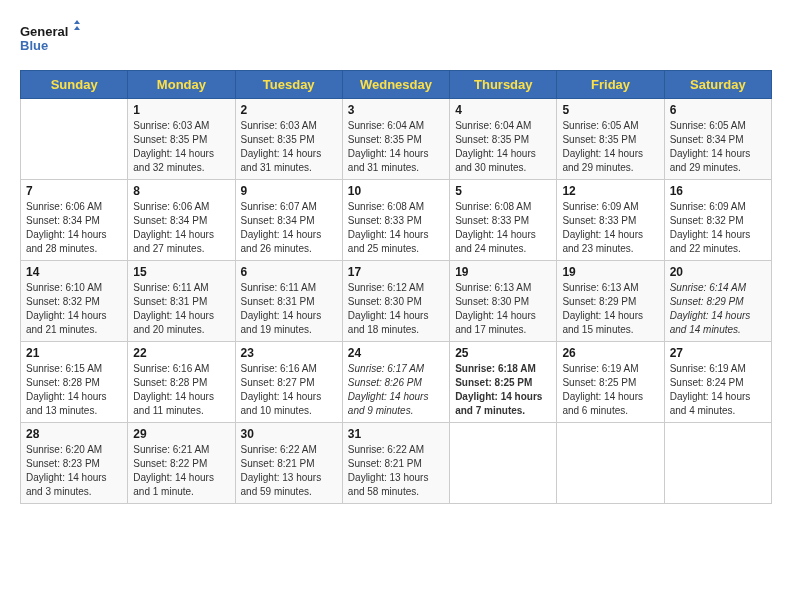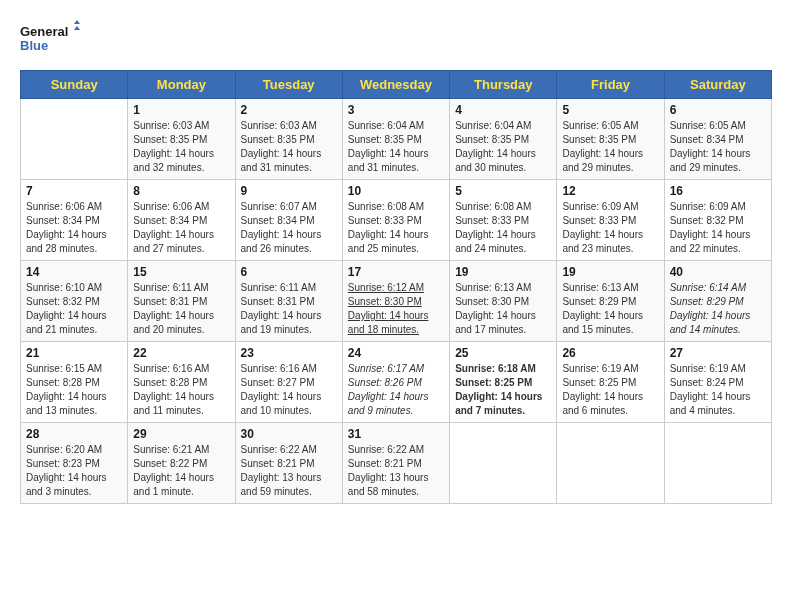--- a/index.html
+++ b/index.html
@@ -217,41 +217,41 @@
         </td>
         <td>
           <span class="day-num">6</span>
           <div class="day-info" style="white-space: pre-line;">Sunrise: 6:11 AM
 Sunset: 8:31 PM
 Daylight: 14 hours
 and 19 minutes.</div>
         </td>
         <td>
           <span class="day-num">17</span>
-          <div class="day-info" style="white-space: pre-line; text-decoration: underline;">Sunrise: 6:12 AM
+          <div class="day-info" style="white-space: pre-line;">Sunrise: 6:12 AM
 Sunset: 8:30 PM
 Daylight: 14 hours
 and 18 minutes.</div>
         </td>
         <td>
           <span class="day-num">19</span>
           <div class="day-info" style="white-space: pre-line;">Sunrise: 6:13 AM
 Sunset: 8:30 PM
 Daylight: 14 hours
 and 17 minutes.</div>
         </td>
         <td>
           <span class="day-num">19</span>
           <div class="day-info" style="white-space: pre-line;">Sunrise: 6:13 AM
 Sunset: 8:29 PM
 Daylight: 14 hours
 and 15 minutes.</div>
         </td>
         <td>
-          <span class="day-num">40</span>
+          <span class="day-num">20</span>
           <div class="day-info" style="white-space: pre-line; font-style: italic;">Sunrise: 6:14 AM
 Sunset: 8:29 PM
 Daylight: 14 hours
 and 14 minutes.</div>
         </td>
       </tr>
       <tr>
         <td>
           <span class="day-num">21</span>
           <div class="day-info" style="white-space: pre-line;">Sunrise: 6:15 AM

